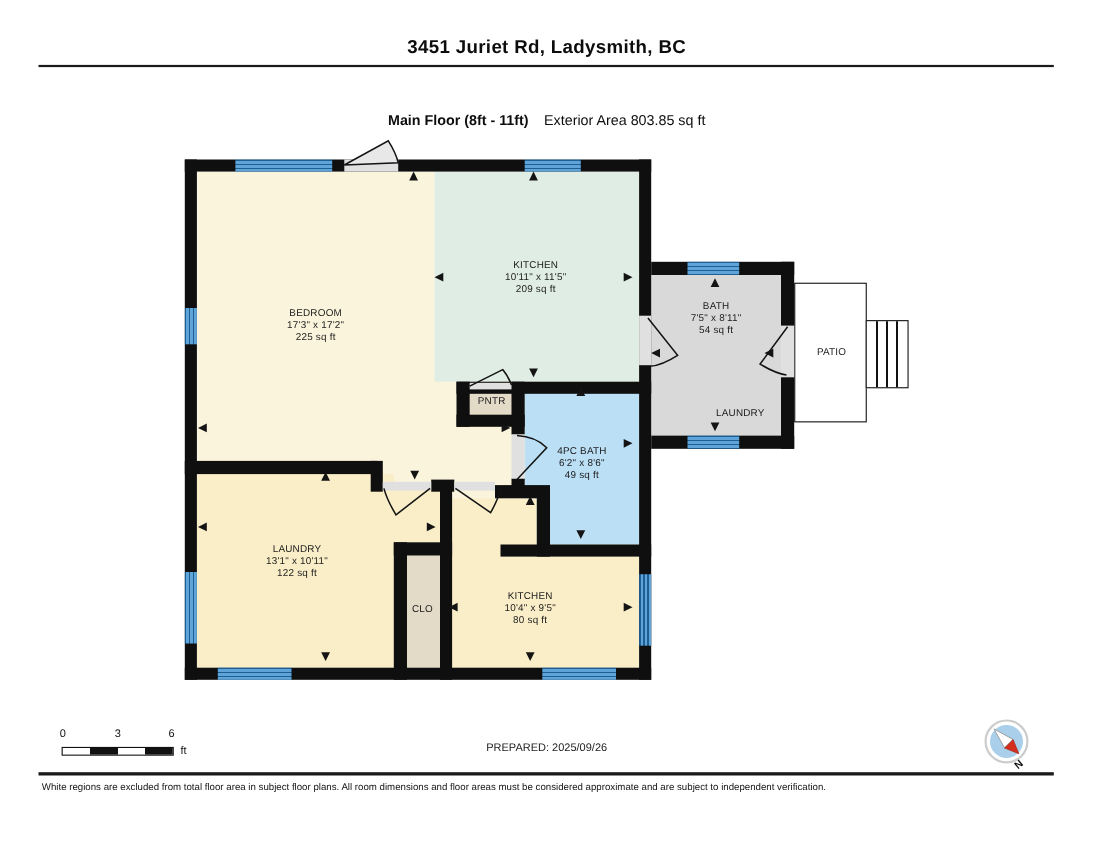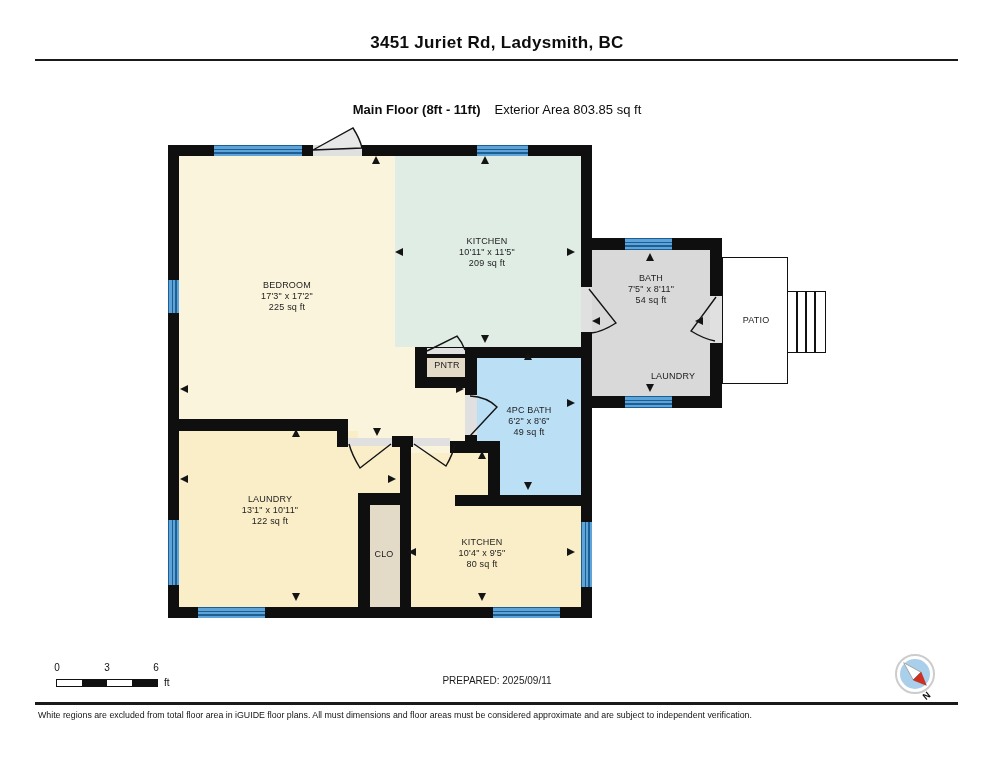--- a/index.html
+++ b/index.html
@@ -190,29 +190,29 @@
   </div>
 
   <div class="scalebar">
     <span class="sb-tick" style="left:1px">0</span>
     <span class="sb-tick" style="left:51px">3</span>
     <span class="sb-tick" style="left:100px">6</span>
     <div class="sb-bar"></div>
     <span class="sb-unit">ft</span>
   </div>
 
-  <div class="prepared">PREPARED: 2025/09/11</div>
+  <div class="prepared">PREPARED: 2025/09/26</div>
 
   <div class="compass">
     <div class="compass-inner"></div>
     <svg width="40" height="40">
       <g transform="rotate(-45 20 20)">
         <polygon points="20,4 14.5,23 25.5,23" fill="#ffffff" stroke="#9a9a9a" stroke-width="0.8"></polygon>
         <polygon points="14.5,23 25.5,23 20,36" fill="#d42f1e" stroke="#a02112" stroke-width="0.5"></polygon>
       </g>
     </svg>
     <div class="compass-n">N</div>
   </div>
 
   <div class="rule rule-bottom"></div>
-  <div class="disclaimer">White regions are excluded from total floor area in iGUIDE floor plans. All must dimensions and floor areas must be considered approximate and are subject to independent verification.</div>
+  <div class="disclaimer">White regions are excluded from total floor area in subject floor plans. All room dimensions and floor areas must be considered approximate and are subject to independent verification.</div>
   <div class="mls">MLS®1015382</div>
 </div>
 
 </body></html>

